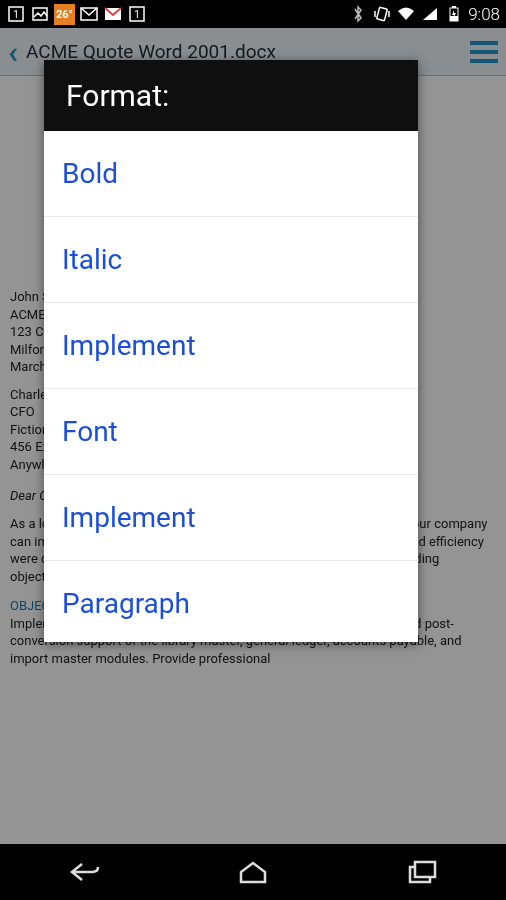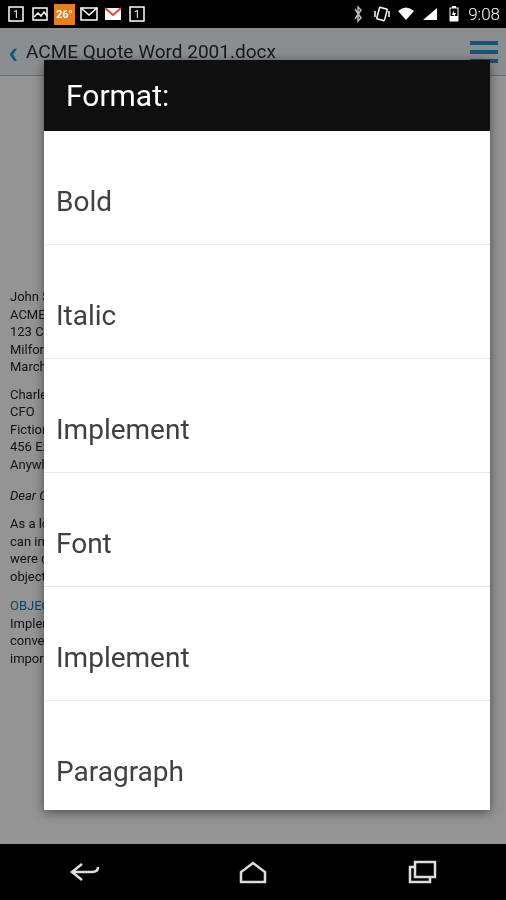--- a/index.html
+++ b/index.html
@@ -73,37 +73,36 @@
     position: absolute;
     top: 28px; left: 0; right: 0; bottom: 56px;
     background: rgba(0,0,0,0.42);
   }
 
   
   .format-menu {
     position: absolute;
     top: 60px;
     left: 44px;
-    width: 446px;
+    width: 374px;
     background: #fff;
     box-shadow: 0 2px 10px rgba(0,0,0,0.5);
     display: flex;
     flex-direction: column;
-    gap: 28px;
   }
   .format-header {
     background: #0f0f0f;
     color: #fff;
     font-size: 30px;
     padding: 18px 22px;
   }
   .format-item {
     font-size: 28px;
-    color: #404040;
-    padding: 26px 12px;
+    color: #1d4ed8;
+    padding: 26px 18px;
     border-bottom: 1px solid #e8e8e8;
     background: #fff;
   }
   .format-item:last-child { border-bottom: none; padding-bottom: 22px;}
   
   
   .nav-bar {
     position: absolute;
     bottom: 0; left: 0; right: 0;
     height: 56px;

